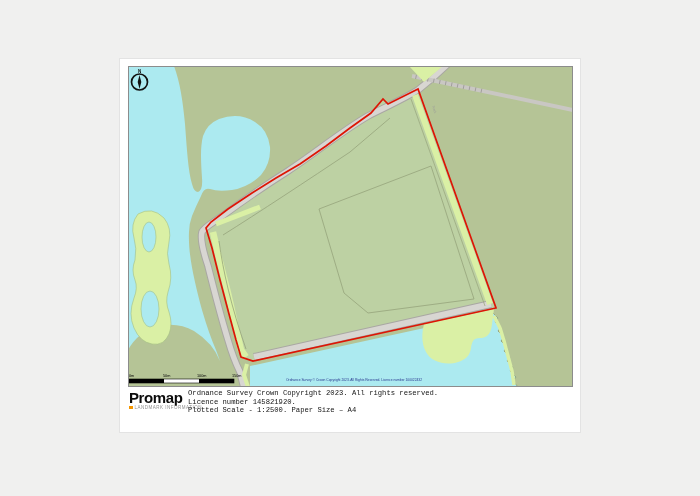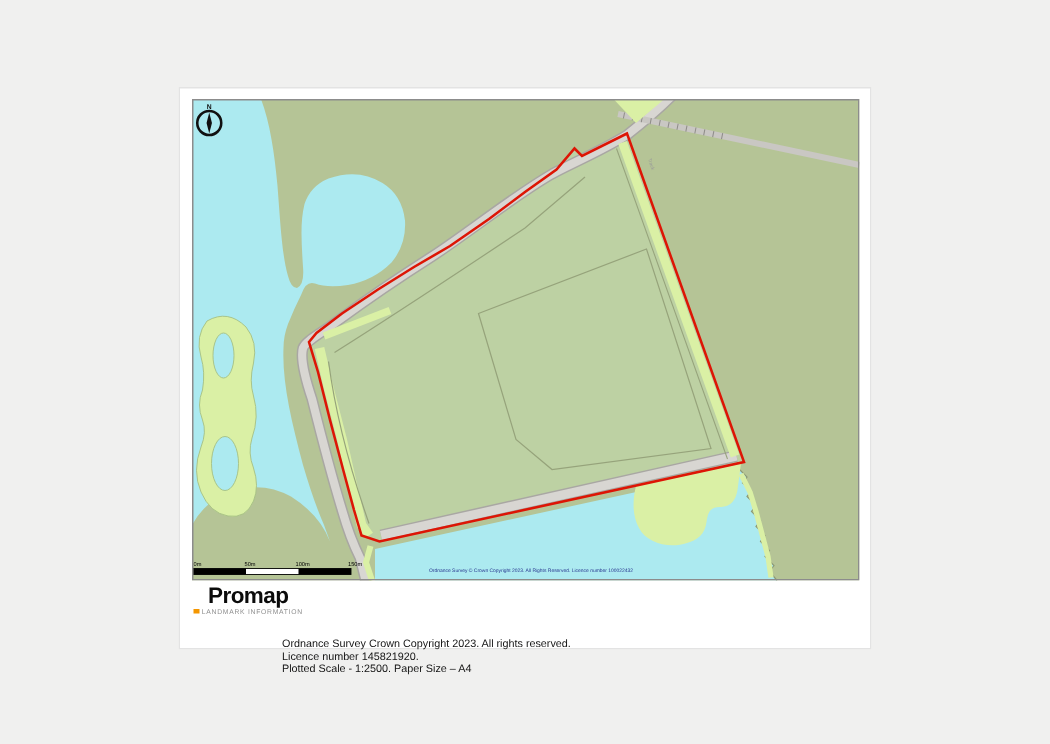--- a/index.html
+++ b/index.html
@@ -3,27 +3,27 @@
 <meta charset="utf-8">
 <style>
   html,body{margin:0;padding:0;}
   body{font-family:"Liberation Sans", sans-serif;}
   #screen{position:relative;width:700px;height:496px;background:#f0f0ef;overflow:hidden;}
   #page{position:absolute;left:119px;top:58px;width:462px;height:375px;background:#ffffff;
         border:1px solid #e3e3e3;box-sizing:border-box;}
   #map-wrap{position:absolute;left:8px;top:7px;width:445px;height:321px;}
   svg{display:block;}
   #footer{position:absolute;left:0;top:329px;width:100%;height:46px;}
-  .logo-block{position:absolute;left:9px;top:3px;text-align:center;}
+  .logo-block{position:absolute;left:9px;top:3px;}
   .logo-word{font-weight:bold;font-size:15px;letter-spacing:-0.4px;color:#0b0b0b;line-height:13px;}
   .logo-cap{display:flex;align-items:center;gap:2px;margin-top:1px;
             font-size:4.5px;letter-spacing:0.5px;color:#8f8f8f;}
   .logo-dot{width:3.5px;height:3.5px;background:#f49600;display:inline-block;}
-  .cr-block{position:absolute;left:68px;top:1px;font-family:Liberation Sans, sans-serif;
-            font-size:7.2px;line-height:8.6px;color:#141414;margin-top:36px;}
+  .cr-block{position:absolute;left:68px;top:1px;font-family:Liberation Mono, monospace;
+            font-size:7.2px;line-height:8.6px;color:#141414;}
 </style>
 </head>
 <body>
 
 <div id="screen">
   <div id="page">
 
     <div id="map-wrap">
       <svg width="445" height="321" viewBox="0 0 445 321">
 

